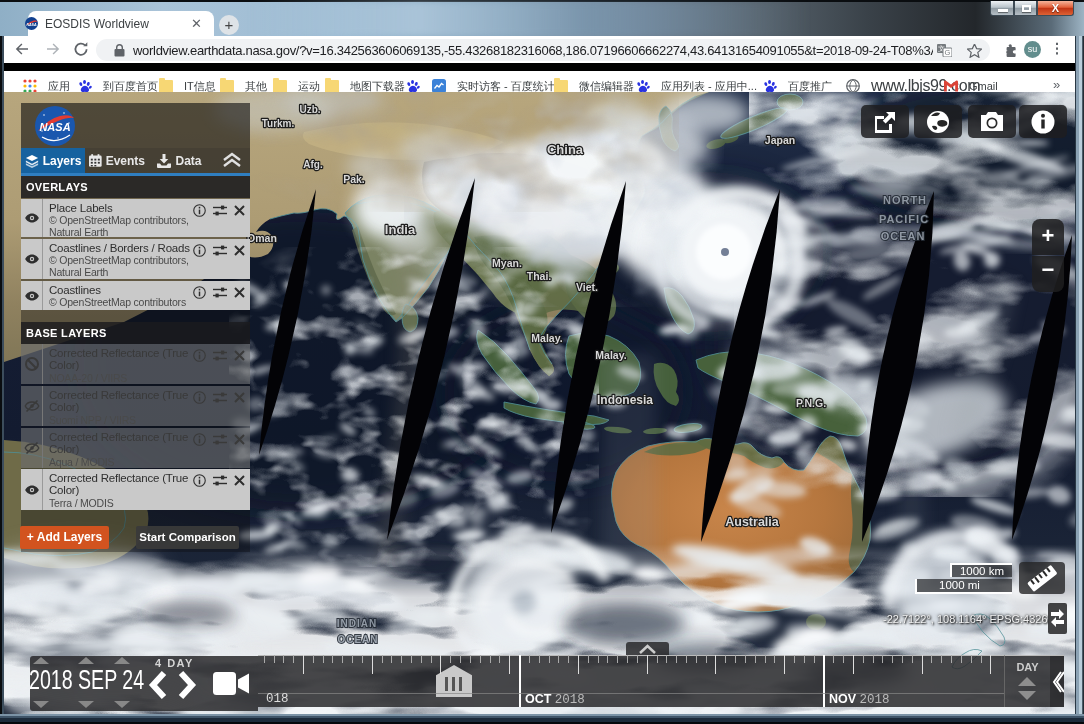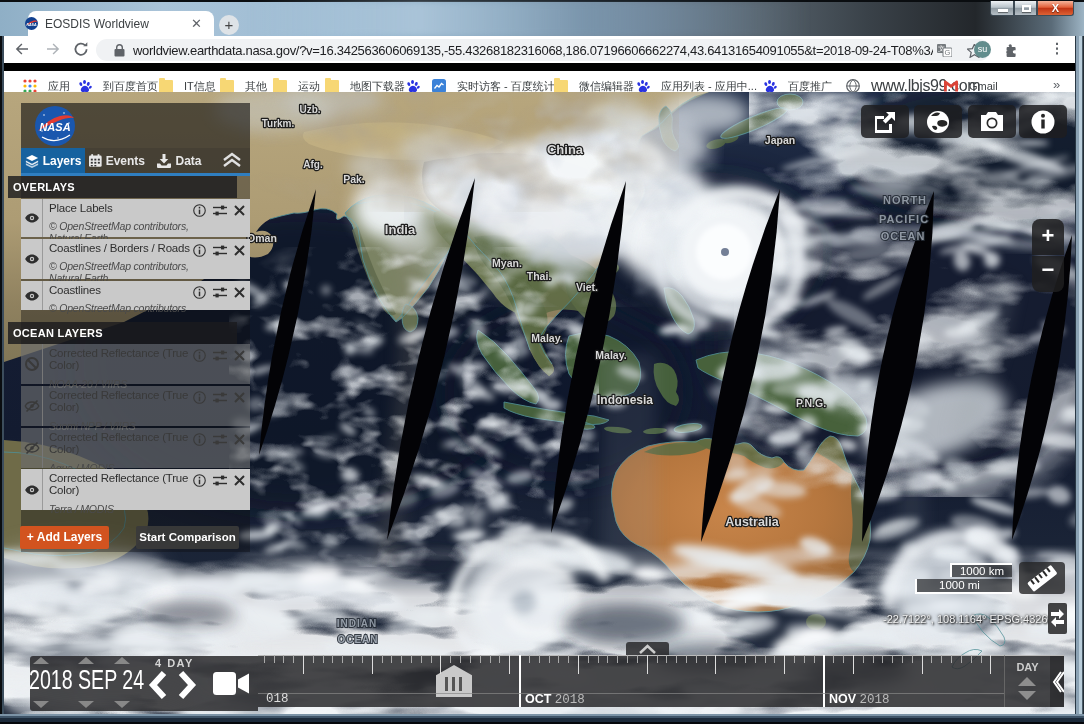--- a/index.html
+++ b/index.html
@@ -25,21 +25,21 @@
 #tab { position:absolute; left:28px; top:11px; width:186px; height:25px; background:#fff; border-radius:8px 8px 0 0; }
 
 #tabtitle { position:absolute; left:45px; top:17px; font-size:12px; color:#3c4043; }
 #tabx { position:absolute; left:191px; top:16px; font-size:13px; color:#5f6368; }
 #newtab { position:absolute; left:219px; top:15px; width:20px; height:20px; border-radius:50%; background:#dee3e7; color:#444; font-size:15px; text-align:center; line-height:19px; }
 
 #toolbar { position:absolute; left:4px; top:36px; width:1076px; height:27px; background:#fff; }
 .nav { position:absolute; }
 #pill { position:absolute; left:92px; top:3px; width:894px; height:22px; background:#f0f2f4; border-radius:11px; }
 #url { position:absolute; left:129px; top:7px; font-size:13px; color:#202124; white-space:nowrap; letter-spacing:-0.3px; width:800px; overflow:hidden; }
-#avatar { position:absolute; left:970px; top:5px; width:17px; height:17px; border-radius:50%; background:#628d8d; color:#fff; font-size:9px; text-align:center; line-height:17px; }
+#avatar { position:absolute; left:1020px; top:5px; width:17px; height:17px; border-radius:50%; background:#628d8d; color:#fff; font-size:9px; text-align:center; line-height:17px; }
 #dots { position:absolute; left:1046px; top:4px; color:#5f6368; font-size:14px; font-weight:bold; }
 
 #bookmarks { position:absolute; left:4px; top:63px; width:1076px; height:29px; background:#fff; font-size:11px; color:#3c4043;margin-top:8px; }
 #bookmarks .bt { margin-left:5px; }
 #bookmarks .bi { position:absolute; top:7px; display:flex; align-items:center; white-space:nowrap; height:16px; }
 #bookmarks .ic { width:14px; height:14px; margin-right:6px; display:inline-block; }
 .folder { width:14px; height:11px; background:#f7d774; border-radius:1px; position:relative; margin-top:2px;}
 .folder:before{ content:""; position:absolute; left:0; top:-2px; width:6px; height:3px; background:#f7d774; border-radius:1px 1px 0 0;}
 
 #lborder { position:absolute; left:0; top:36px; width:4px; height:688px; background:linear-gradient(90deg,#0a0d10 0 2px,#3c4d5c 2px 4px); }
@@ -882,27 +882,27 @@
 .wvlogo { left:76px; top:16px; color:#fff; font-size:18px; letter-spacing:1.2px; font-weight:bold; }
 .wvlogo b { font-size:27px; }
 .wvlogo b { font-size:26px; font-weight:bold; }
 .tabs { left:17px; top:56px; width:229px; height:25px; background:rgba(15,15,18,0.45); }
 .tlayers { left:17px; top:56px; width:64px; height:25px; background:#16629f; color:#fff; font-weight:bold; font-size:12px; }
 .ttxt { display:flex; align-items:center; justify-content:center; gap:4px; }
 .tevents { left:85px; top:56px; width:56px; height:25px; color:#e8e8e8; font-weight:bold; font-size:12px; }
 .tdata { left:153px; top:56px; width:45px; height:25px; color:#e8e8e8; font-weight:bold; font-size:12px; }
 .tcol { left:218px; top:60px; }
 .bluebar { left:17px; top:81px; width:229px; height:3px; background:#2f7ec0; }
-.sechead { left:4px; width:229px; height:22px; background:rgba(28,28,30,0.82); color:#fff; font-size:11px; font-weight:bold; line-height:22px; padding-left:5px; letter-spacing:0.3px;}
+.sechead { left:17px; width:229px; height:22px; background:rgba(28,28,30,0.82); color:#fff; font-size:11px; font-weight:bold; line-height:22px; padding-left:5px; letter-spacing:0.3px;}
 .lrow { left:17px; width:229px; background:#c9c9c9; color:#2e2e2e; }
 .lrow.tr { background:rgba(150,152,154,0.45); color:#3a3a3a; }
 .eyec { position:absolute; left:0; top:0; bottom:0; width:22px; border-right:1px solid #9a9a9a; }
 .eyec svg { position:absolute; left:3px; top:50%; margin-top:-8px; }
 .lmain { position:absolute; left:28px; top:2.5px; right:46px; font-size:11.5px; line-height:12.5px; letter-spacing:-0.2px; }
-.lsub { font-style:italic; font-size:10.5px; line-height:11.5px; color:#4a4a4a; margin-top:7px; font-weight:normal; }
+.lsub { font-size:10.5px; line-height:11.5px; color:#4a4a4a; margin-top:1px; font-weight:normal; }
 .licons { position:absolute; right:5px; top:5px; display:flex; gap:7px; align-items:center;}
 .obtn { border-radius:2px; color:#fff; font-weight:bold; font-size:12px; text-align:center; white-space:nowrap; }
 .mapbtn { top:13px; width:48px; height:33px; background:rgba(30,30,32,0.84); border-radius:5px; display:flex; align-items:center; justify-content:center; }
 .zoombtn { left:1028px; width:32px; height:36px; background:rgba(30,30,32,0.86); color:#fff; text-align:center; font-size:22px; line-height:34px; font-weight:bold;}
 .scalebox { color:#fff; font-size:11.5px; background:rgba(40,42,44,0.72); line-height:12px; }
 .tlbox { background:rgba(42,42,44,0.86); }
 .tri { width:0; height:0; position:absolute; }
 .datetxt { left:25px; top:572px; color:#fff; font-size:28px; letter-spacing:0px; transform:scaleX(0.70); transform-origin:0 0; white-space:nowrap; }
 </style>
 <div class="ab sbbg"></div>
@@ -1034,21 +1034,21 @@
               <line x1="0" y1="8.5" x2="14" y2="8.5"></line>
             </g>
             <rect x="8" y="0.6" width="3.2" height="3.8" fill="#2e2e2e"></rect>
             <rect x="2.5" y="6.6" width="3.2" height="3.8" fill="#2e2e2e"></rect>
           </svg>
           <svg width="11" height="11" viewBox="0 0 11 11">
             <path d="M1 1 L10 10 M10 1 L1 10" stroke="#2e2e2e" stroke-width="2"></path>
           </svg>
         </div>
 </div>
-<div class="ab sechead" style="top:230px;">OCEAN LAYERS</div>
+<div class="ab sechead" style="top:230px;">BASE LAYERS</div>
 <div class="ab lrow tr" style="top:252px;height:40px;">
   <div class="eyec" style="border-color:#777;">
           <svg width="16" height="16" viewBox="0 0 16 16">
             <circle cx="8" cy="8" r="6" fill="none" stroke="#3a3a3a" stroke-width="2"></circle>
             <line x1="3.8" y1="3.8" x2="12.2" y2="12.2" stroke="#3a3a3a" stroke-width="2"></line>
           </svg>
         </div>
   <div class="lmain">Corrected Reflectance (True Color)<div class="lsub">NOAA-20 / VIIRS</div></div>
   <div class="licons">
           <svg width="13" height="13" viewBox="0 0 14 14">

